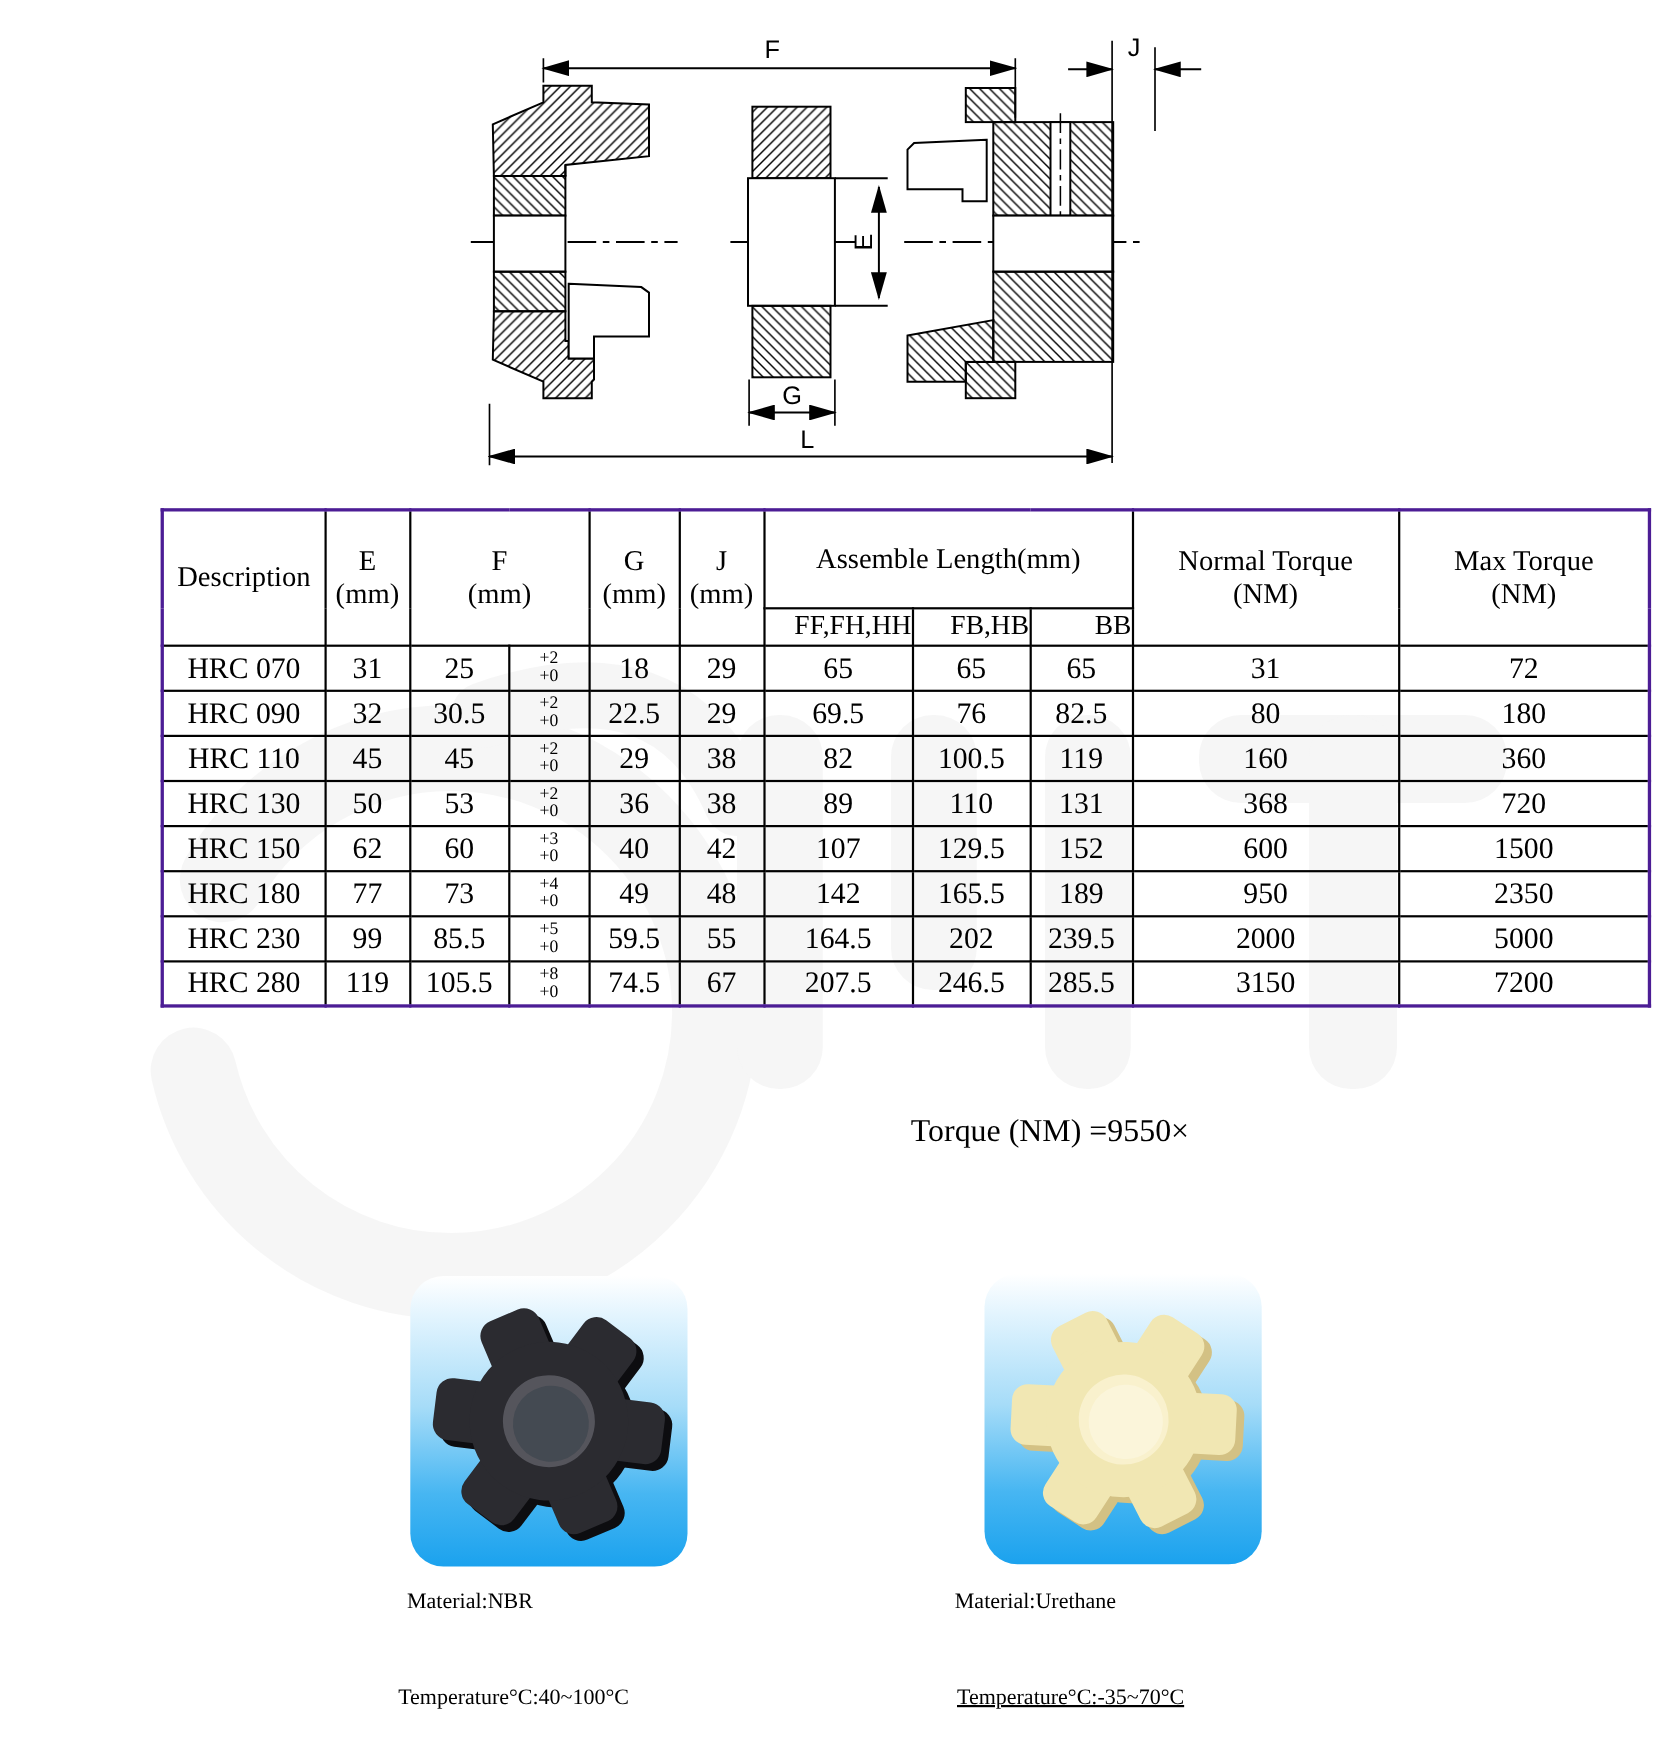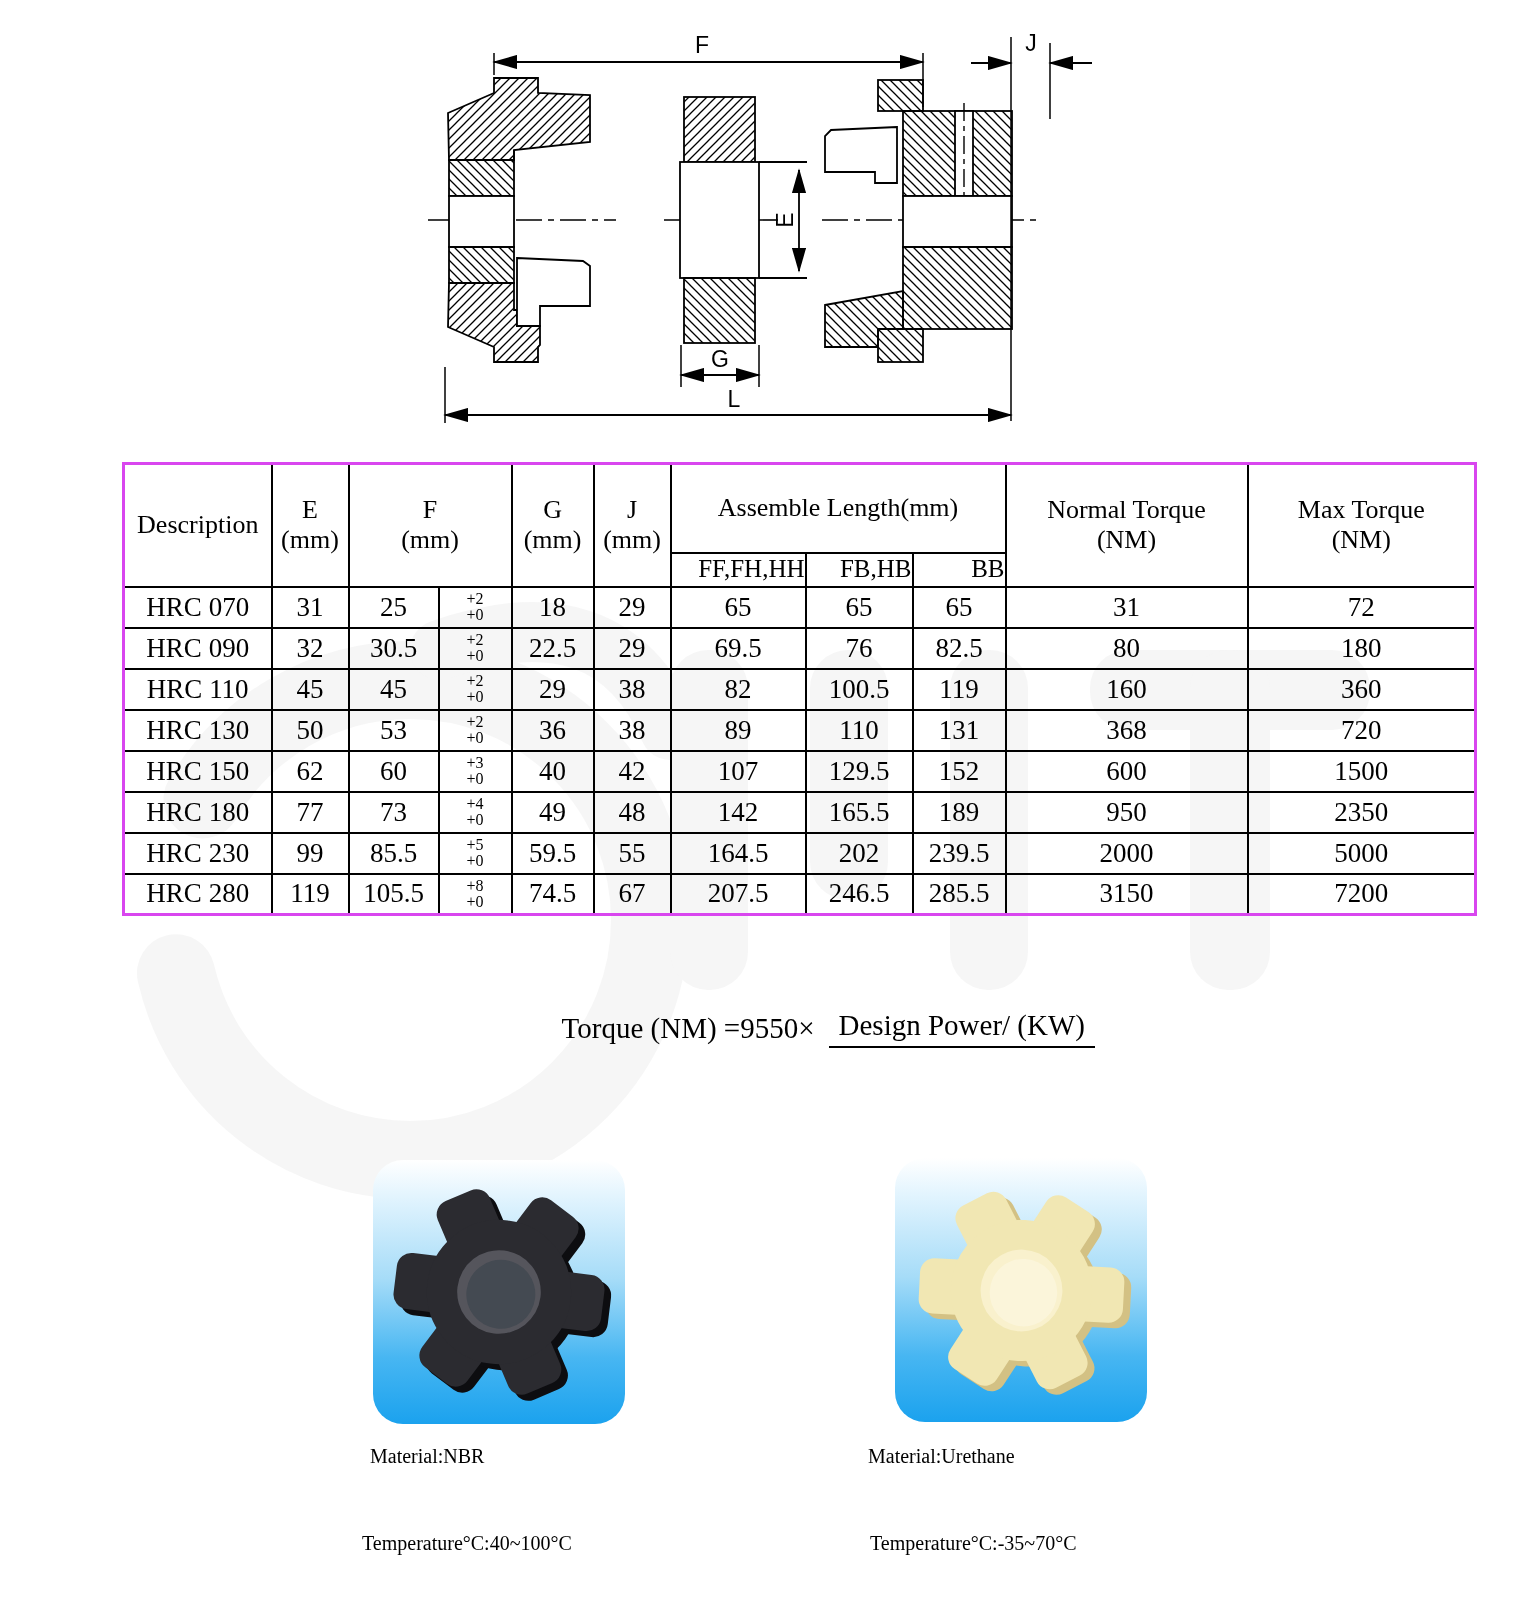--- a/index.html
+++ b/index.html
@@ -9,21 +9,21 @@
   
   #watermark{left:110px;top:530px;width:1320px;height:760px;z-index:0;opacity:.055;}
   
   #drawing{left:420px;top:15px;width:680px;height:430px;z-index:2;}
   #drawing text{font-family:"Liberation Sans",sans-serif;font-size:23px;fill:#000;}
   
   #spec-table{left:122px;top:462px;z-index:2;}
   table{border-collapse:collapse;table-layout:fixed;width:1352px;background:transparent;}
   th,td{border:2px solid #000;text-align:center;vertical-align:middle;
         font-weight:normal;font-size:27px;padding:0;overflow:hidden;}
-  table{border:3px solid #d946ef;}
+  table{border:3px solid #4c1d95;margin-left:24px;}
   thead tr.h1{height:89px;}
   thead tr.h2{height:34px;}
   tbody tr{height:41px;}
   thead th{font-size:26px;line-height:1.15;}
   tr.h2 th{font-size:25px;text-align:right;}
   td.ftol{font-size:16px;line-height:16px;}
   td.ftol div{margin:0;padding:0;}
   
   #formula{left:455px;top:978px;width:640px;height:100px;z-index:2;
            display:flex;align-items:center;justify-content:flex-end;font-size:29px;}
@@ -34,21 +34,21 @@
   
   .card{width:252px;height:264px;border-radius:30px;z-index:2;
         background:linear-gradient(180deg,#ffffff 0%,#e2f4fe 14%,#a6dcf8 45%,#47b6f2 75%,#1ba2ee 100%);
         display:flex;align-items:center;justify-content:center;}
   #card-nbr{left:373px;top:1160px;}
   #card-urethane{left:895px;top:1158px;}
   .caption{z-index:2;font-size:20px;}
   #mat-nbr{left:370px;top:1445px;}
   #mat-ure{left:868px;top:1445px;}
   #temp-nbr{left:362px;top:1532px;}
-  #temp-ure{left:870px;top:1532px;}
+  #temp-ure{left:870px;top:1532px;text-decoration:underline;}
 </style>
 </head>
 <body>
 
 <svg id="watermark" class="abs" viewBox="0 0 1320 760">
   <g fill="none" stroke="#666" stroke-linecap="round">
     <circle cx="300" cy="390" r="240" stroke-width="78" stroke-dasharray="700 180"></circle>
     <path d="M330,120 Q500,60 560,200" stroke-width="60"></path>
   </g>
   <g fill="#666">
@@ -318,21 +318,20 @@
     <td>3150</td>
     <td>7200</td>
   </tr>
       </tbody>
   </table>
 </div>
 
 <div id="formula" class="abs">
   <span class="lhs">Torque (NM) =9550×</span>
   <span class="frac">
-    <span class="num">Design Power/ (KW)</span>
   </span>
 </div>
 
 <div id="card-nbr" class="card abs">
   <svg width="230" height="230" viewBox="0 0 220 220">
     <g transform="rotate(7 110 110)">
       <g transform="translate(7,5)" fill="#0d0d10">
         <g>
             <rect x="150" y="83" width="60" height="54" rx="14" transform="rotate(0 110 110)"></rect>
           </g>

